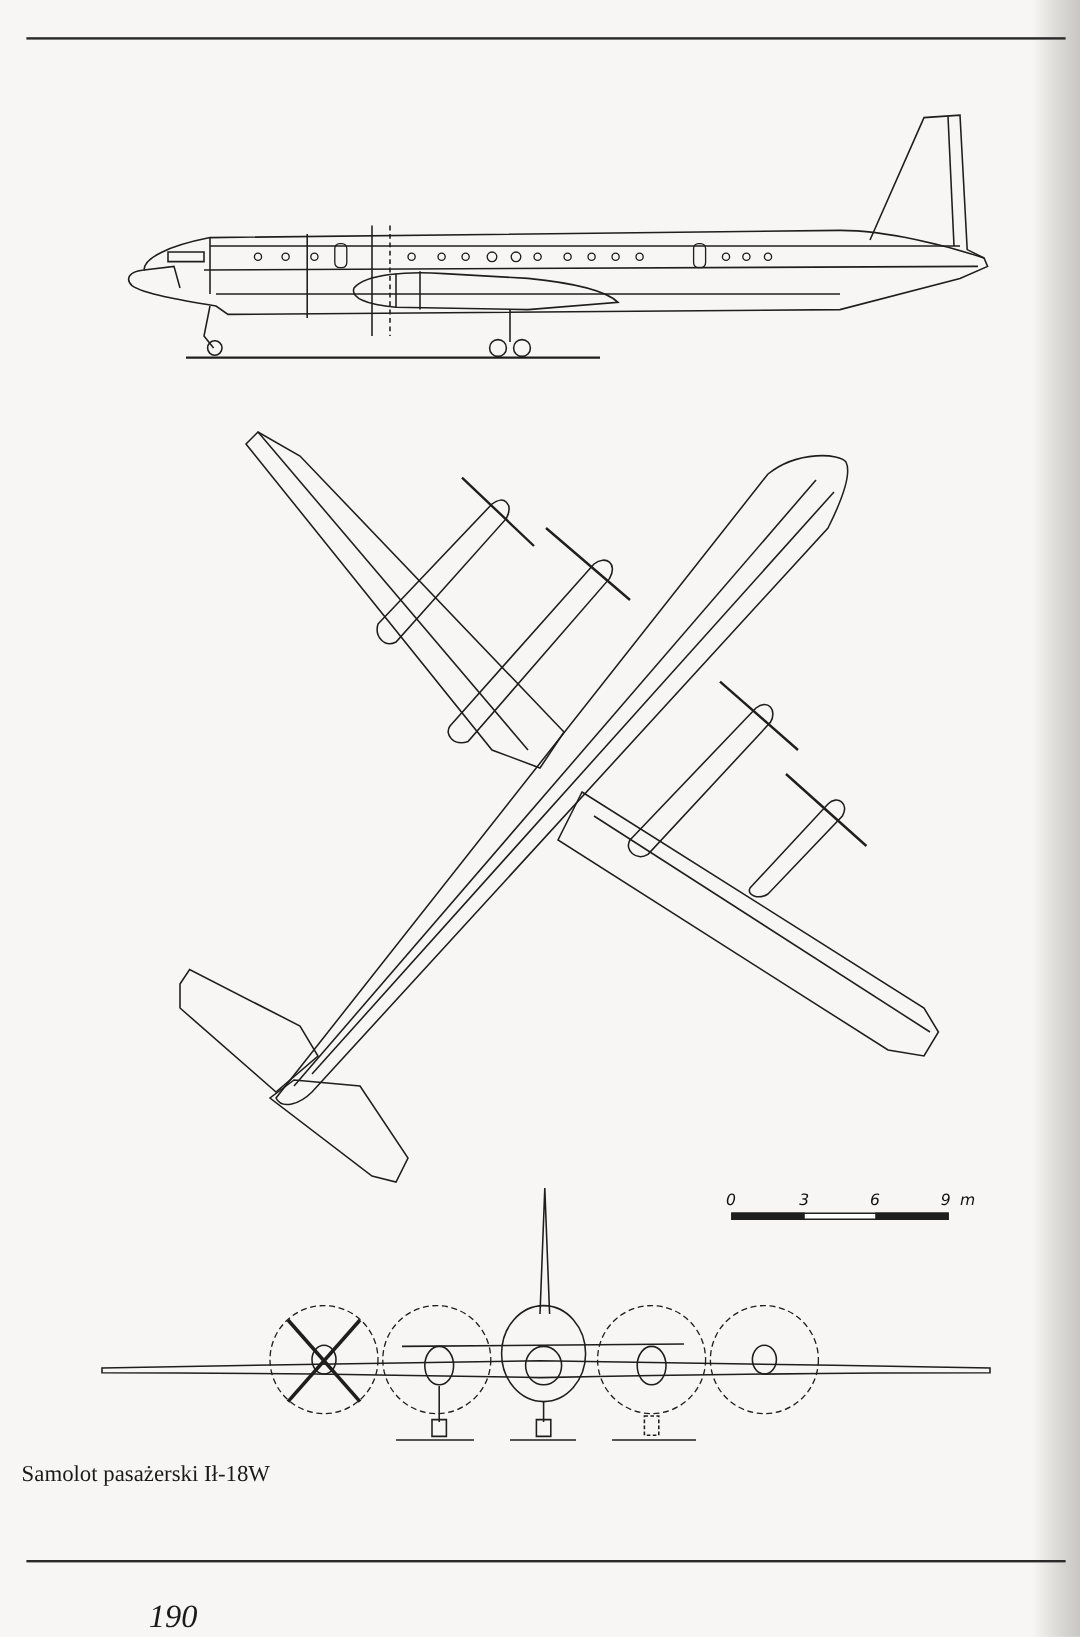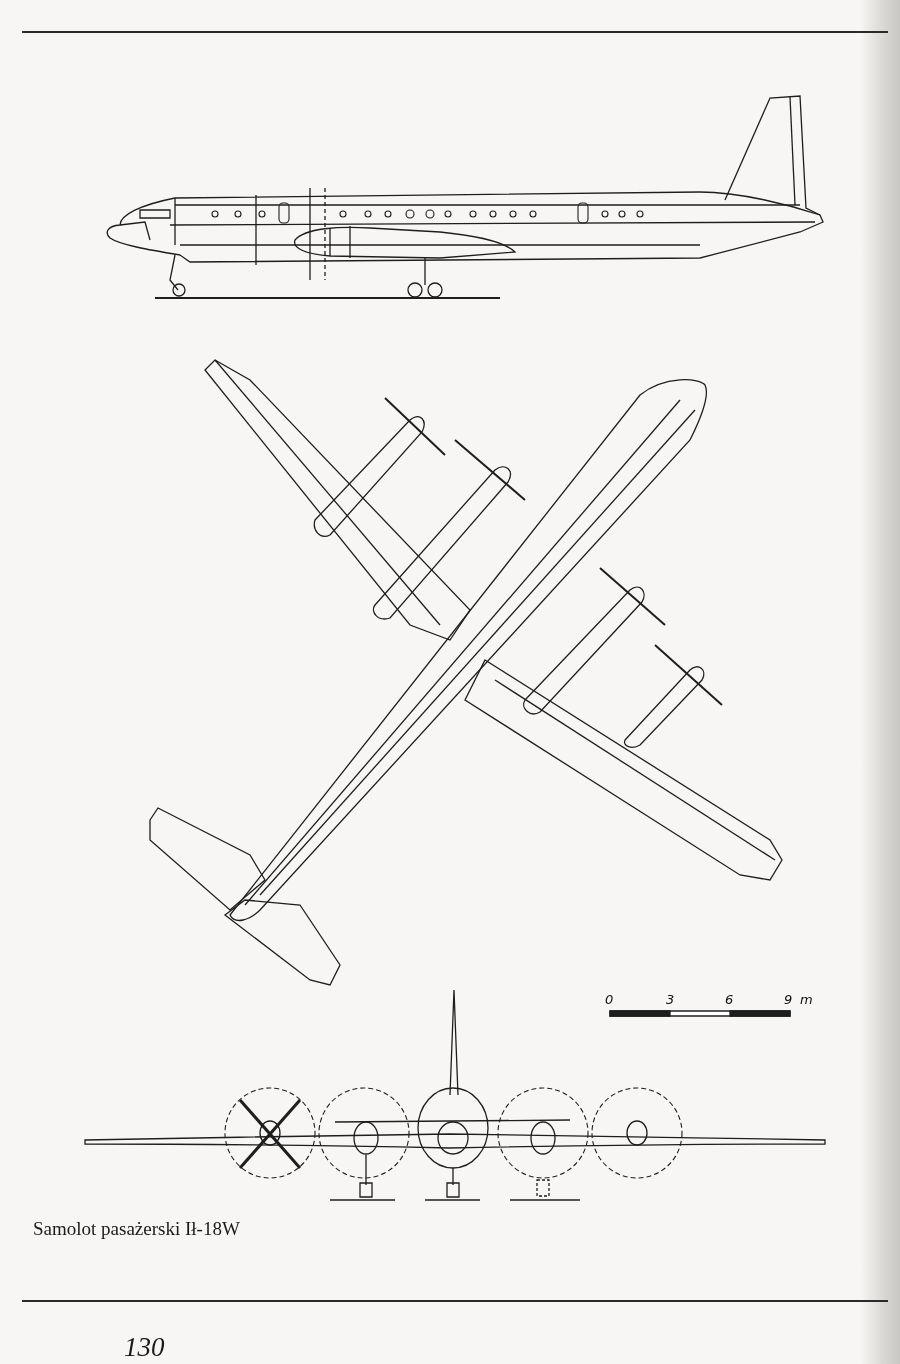--- a/index.html
+++ b/index.html
@@ -10,21 +10,21 @@
     }
     .edge-shadow {
       position: absolute; top: 0; right: 0; width: 40px; height: 1364px;
       background: linear-gradient(to right, rgba(240,238,235,0) 0%, #d9d7d3 60%, #c9c7c3 100%);
     }
     .rule { position: absolute; left: 22px; width: 866px; height: 2px; background: #2a2a2a; }
     .rule.top { top: 31px; }
     .rule.bottom { top: 1300px; }
     .figure { position: absolute; left: 0; top: 0; width: 900px; height: 1364px; }
     .caption {
-      position: absolute; left: 33px; top: 1218px;
+      position: absolute; left: 18px; top: 1218px;
       font-size: 19px; color: #1a1a1a; text-align: center;
     }
     .page-number {
       position: absolute; left: 124px; top: 1332px;
       font-size: 27px; font-style: italic; color: #1a1a1a;
     }
     .scale-label { font-family: "DejaVu Sans", sans-serif; font-style: italic; font-size: 13px; fill: #111; }
     svg line, svg path, svg ellipse, svg circle, svg rect, svg polygon, svg polyline { vector-effect: non-scaling-stroke; }
   </style>
 </head>
@@ -155,13 +155,13 @@
     <text class="scale-label" x="605" y="1004" stroke="none">0</text>
     <text class="scale-label" x="666" y="1004" stroke="none">3</text>
     <text class="scale-label" x="725" y="1004" stroke="none">6</text>
     <text class="scale-label" x="784" y="1004" stroke="none">9</text>
     <text class="scale-label" x="800" y="1004" stroke="none">m</text>
   </g>
 </svg>
 
 <div class="caption">Samolot pasażerski Ił-18W</div>
 <div class="rule bottom"></div>
-<div class="page-number">130</div>
+<div class="page-number">190</div>
 
 </body></html>

